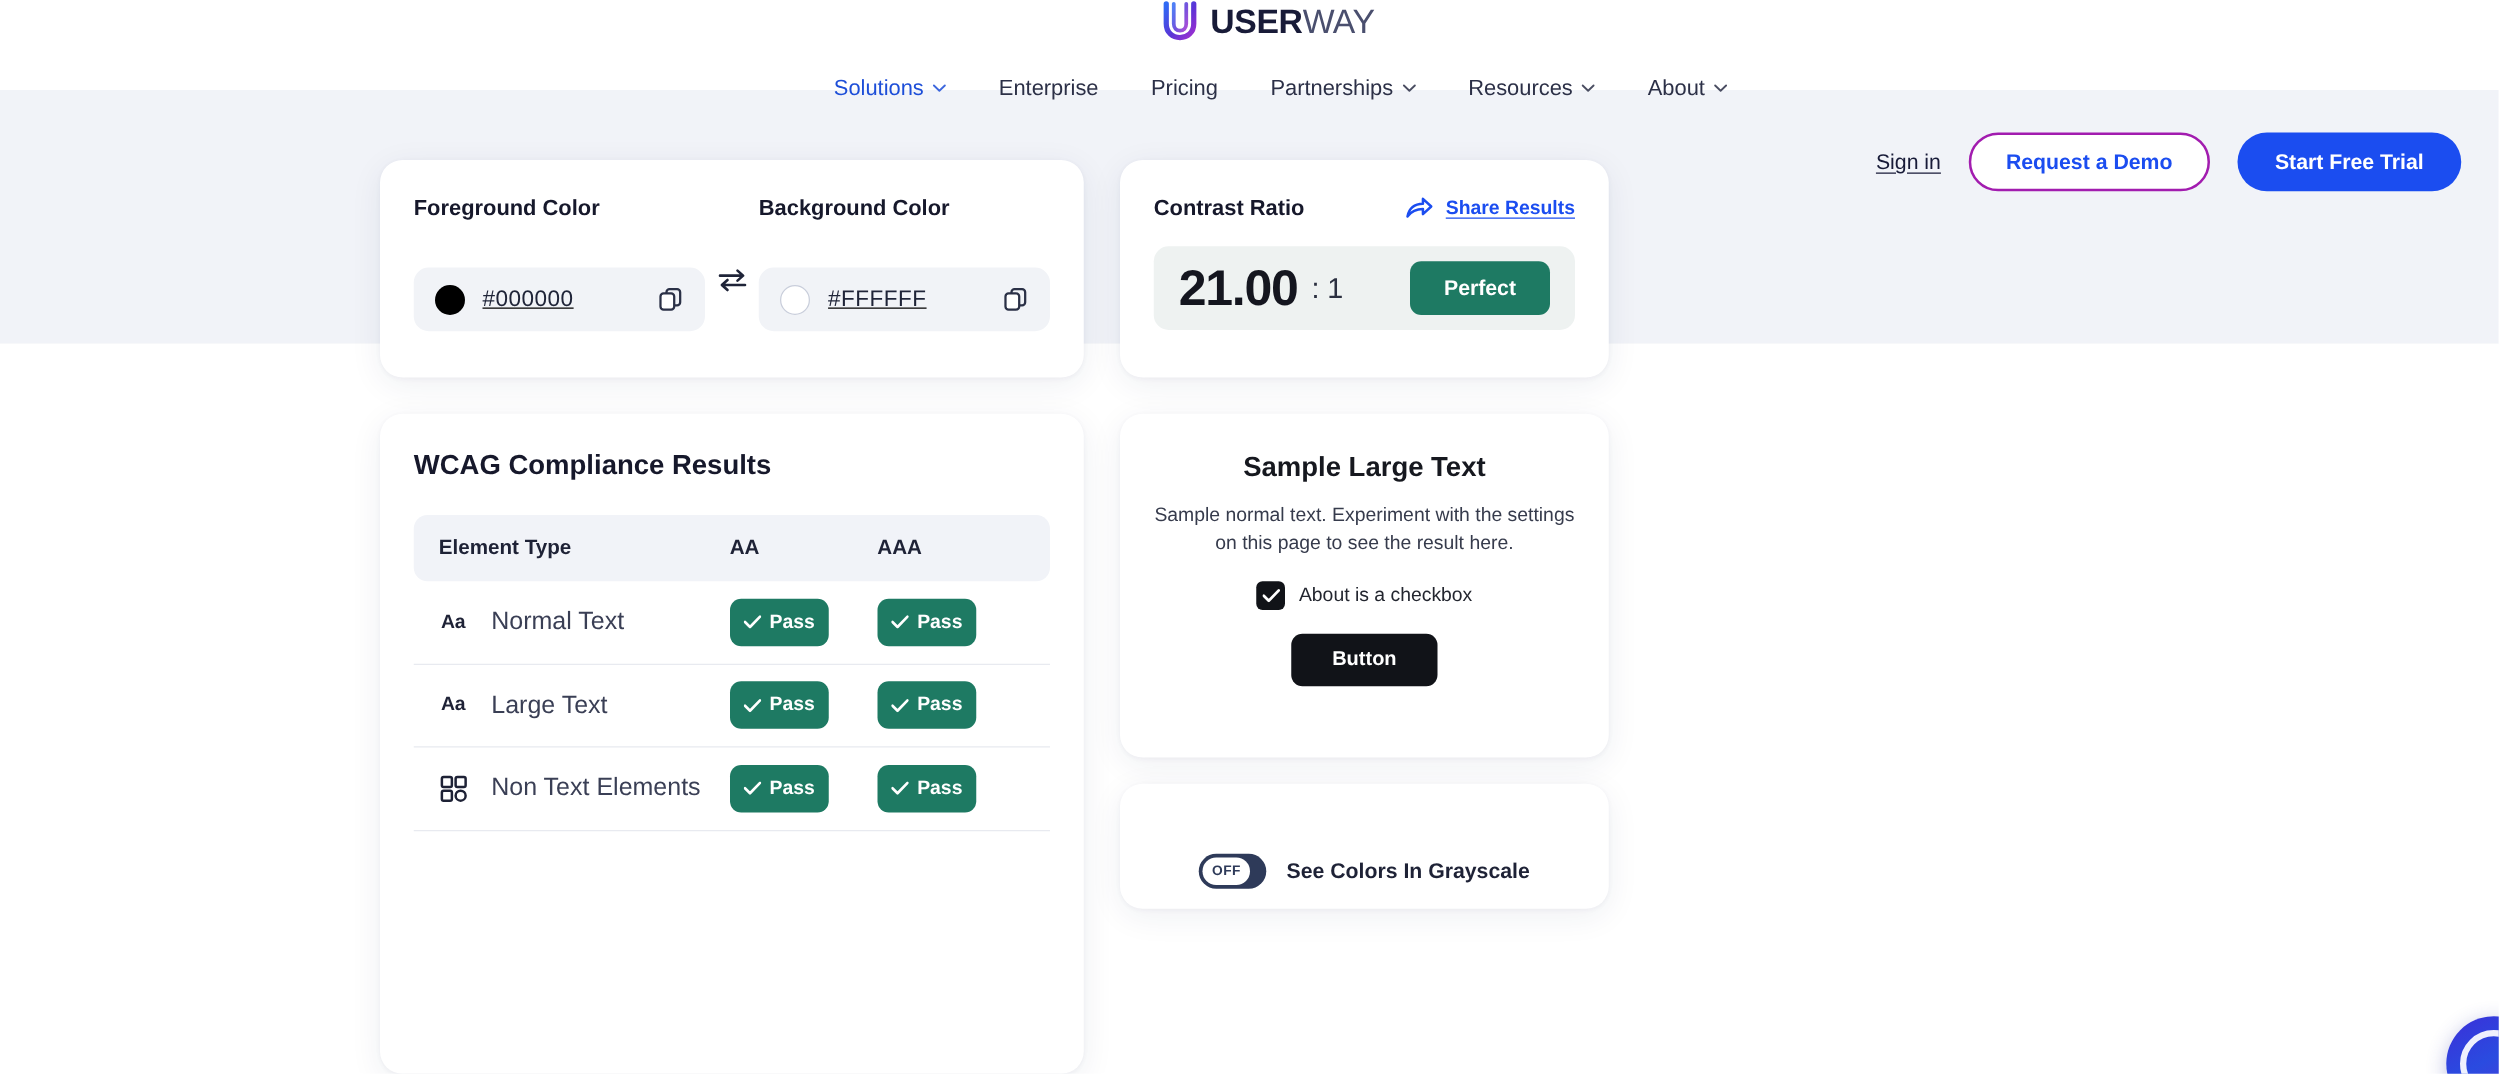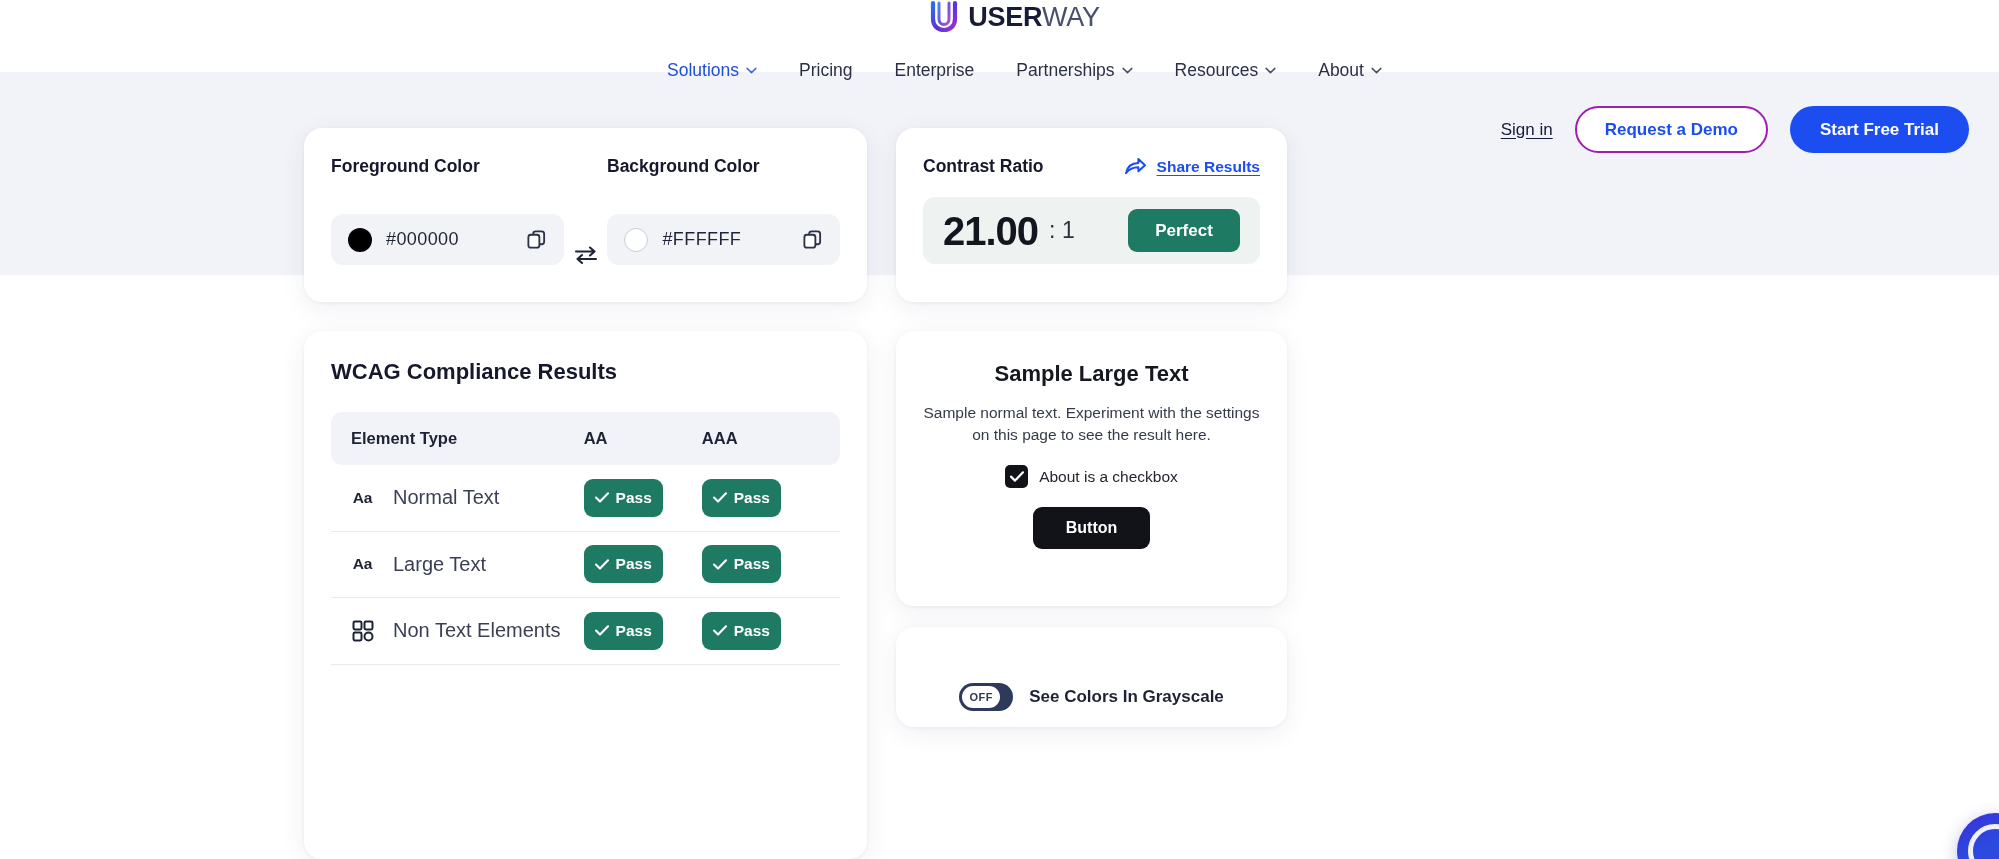--- a/index.html
+++ b/index.html
@@ -77,21 +77,21 @@
     box-shadow:0 6px 26px rgba(30,40,90,0.07), 0 1px 4px rgba(30,40,90,0.05);
   }
 
   
   #color-card { left:292px; top:128px; width:563px; height:174px; padding:28px 27px; }
   .field-labels { display:flex; }
   .field-label {
     font-size:17.5px; font-weight:bold; color:#16182b;
   }
   .lbl-fg { width:276px; }
-  .picker-row { display:flex; align-items:flex-end; margin-top:37px; }
+  .picker-row { display:flex; align-items:flex-start; margin-top:37px;text-decoration:underline; }
   .color-input {
     background:#f1f3f7; border-radius:12px; height:51px;
     display:flex; align-items:center; padding:0 17px; gap:14px;
   }
   .ci-fg { width:233px; }
   .ci-bg { width:233px; }
   .swatch { width:24px; height:24px; border-radius:50%; flex:none; }
   .swatch-black { background:#000000; }
   .swatch-white { background:#ffffff; border:1px solid #c9cedb; }
   .hexval {
@@ -257,24 +257,24 @@
   </div>
 
   <div class="nav">
     <div class="nav-item active">
       <span>Solutions</span>
       <svg class="caret" viewBox="0 0 12 8">
           <path d="M1 1.6 L6 6.4 L11 1.6" fill="none" stroke="#1d4ed8" stroke-width="1.7" stroke-linecap="round" stroke-linejoin="round"></path>
         </svg>
     </div>
     <div class="nav-item">
+      <span>Enterprise</span>
+    </div>
+    <div class="nav-item">
       <span>Pricing</span>
-    </div>
-    <div class="nav-item">
-      <span>Enterprise</span>
     </div>
     <div class="nav-item">
       <span>Partnerships</span>
       <svg class="caret" viewBox="0 0 12 8">
           <path d="M1 1.6 L6 6.4 L11 1.6" fill="none" stroke="#2c3047" stroke-width="1.7" stroke-linecap="round" stroke-linejoin="round"></path>
         </svg>
     </div>
     <div class="nav-item">
       <span>Resources</span>
       <svg class="caret" viewBox="0 0 12 8">

